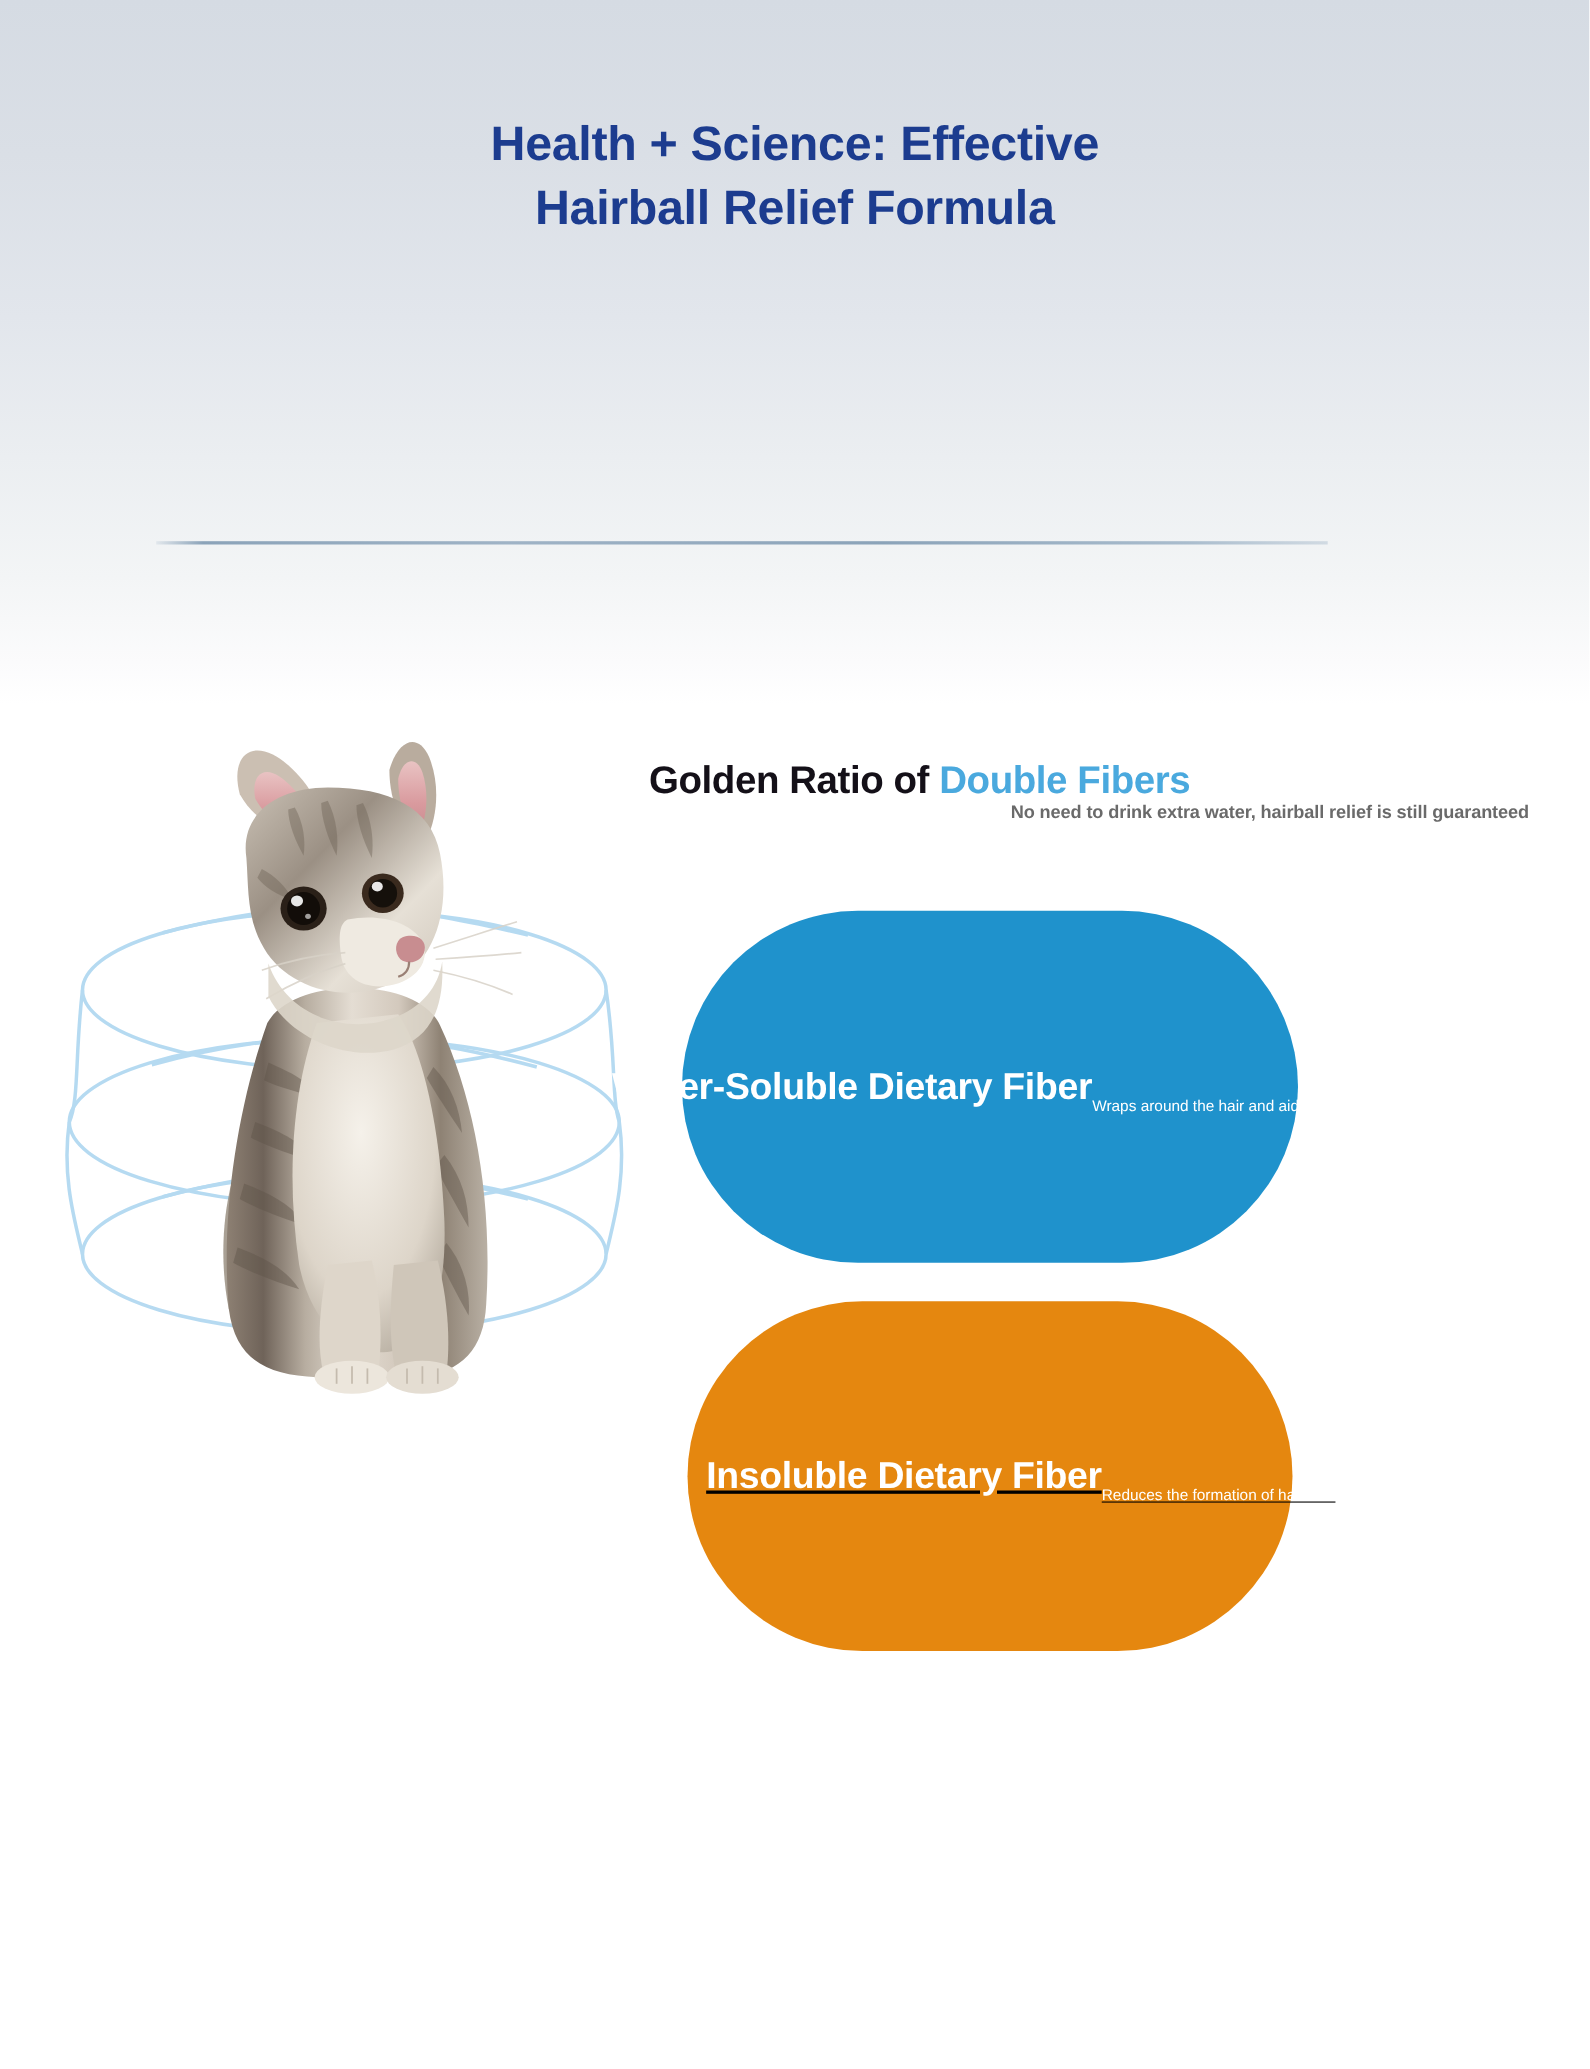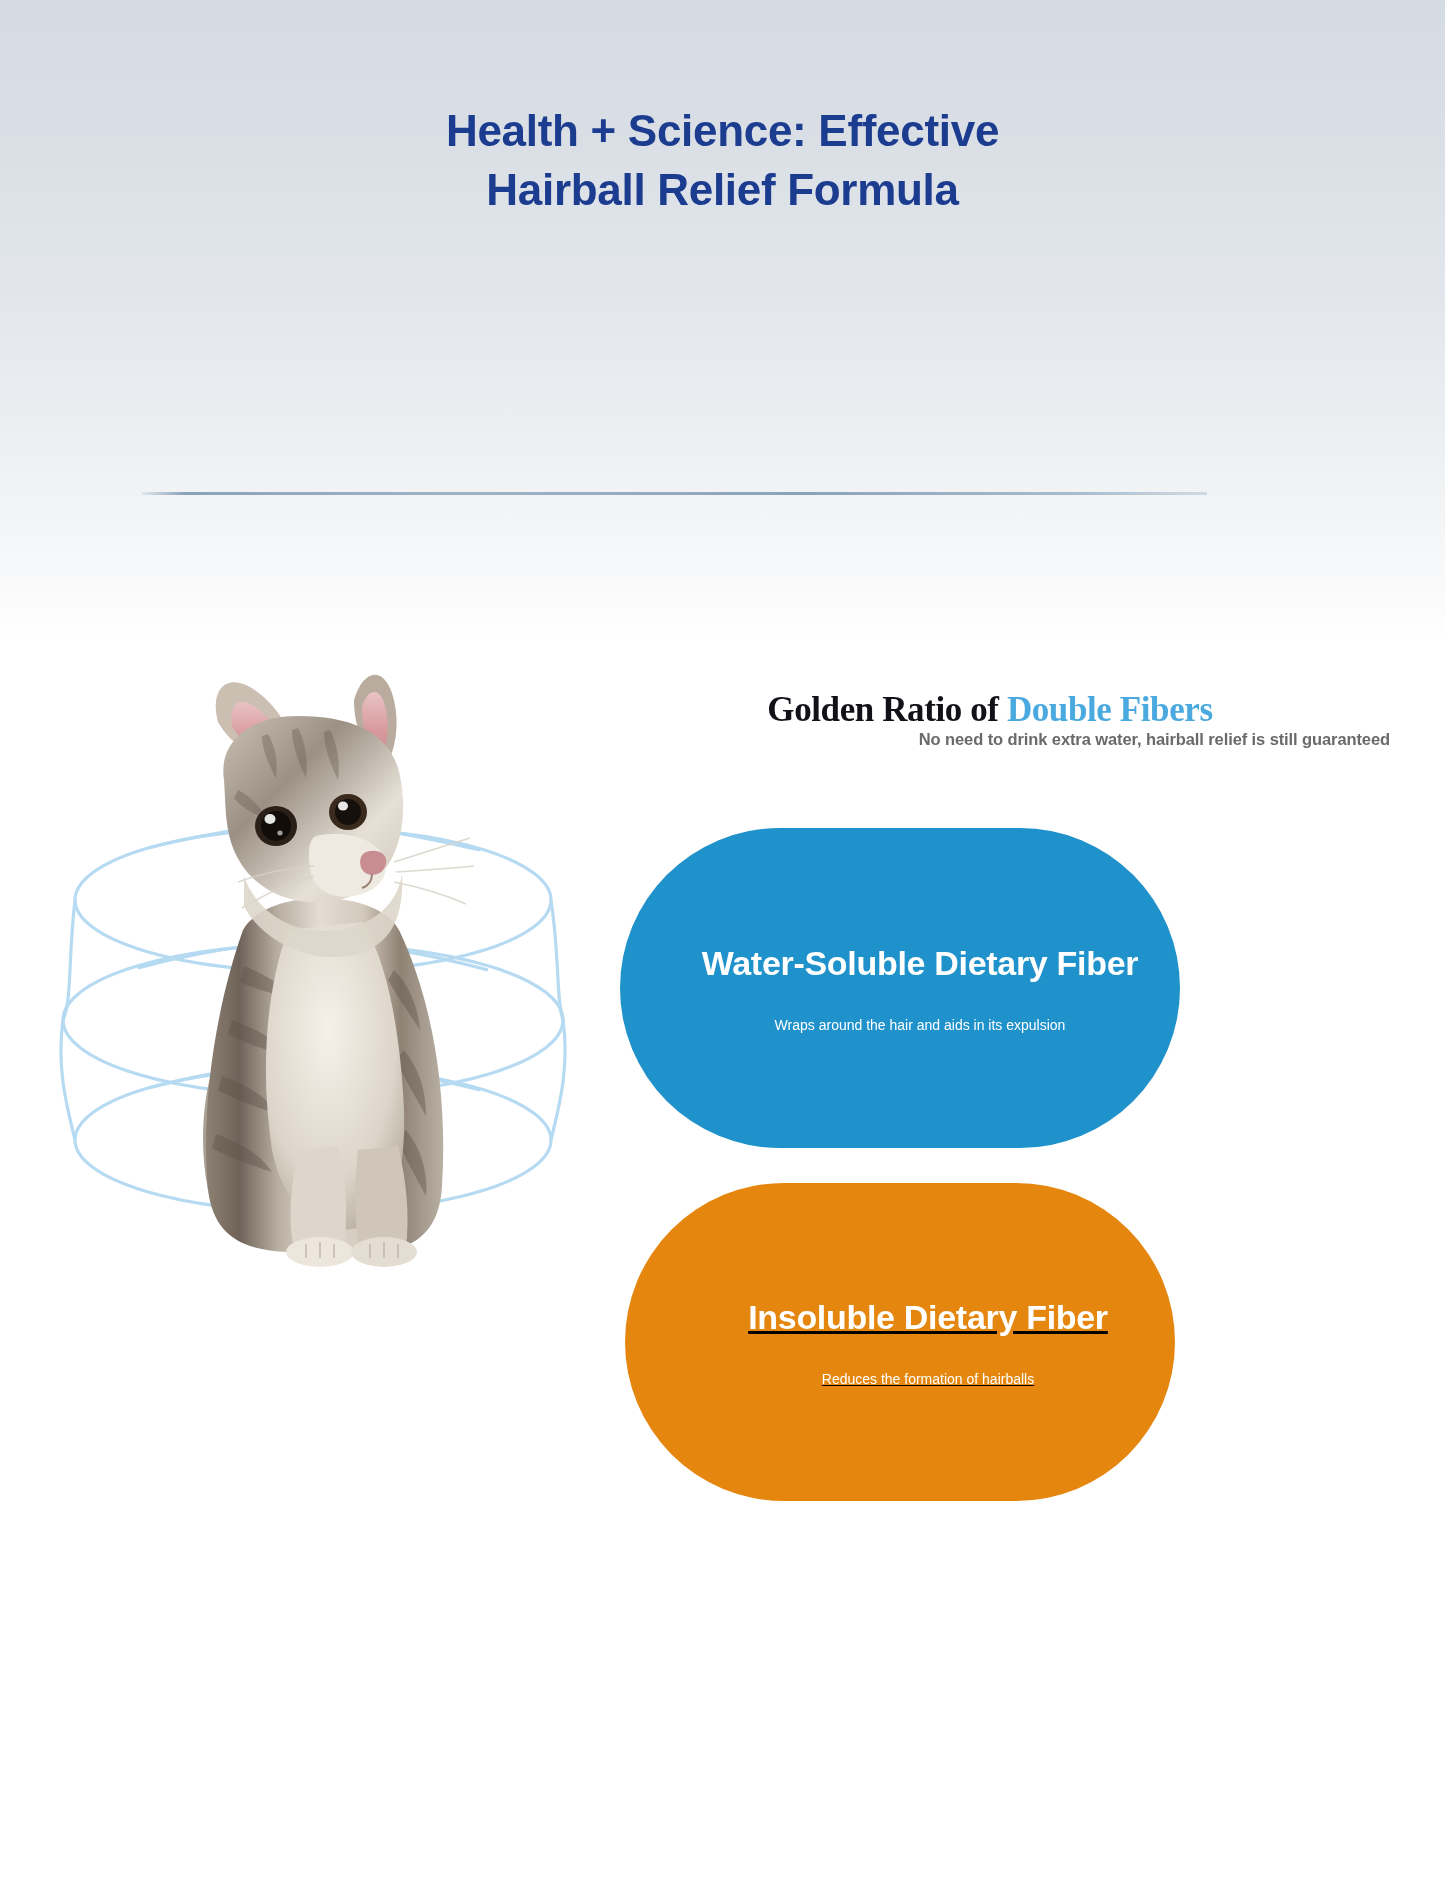--- a/index.html
+++ b/index.html
@@ -69,43 +69,42 @@
   .rings{ position:absolute; left:0; top:0; width:570px; height:700px; }
 
   .cat{ position:absolute; left:120px; top:30px; width:330px; height:640px; }
 
   
   .right-col{
     position:absolute; left:590px; top:690px;
     width:800px; z-index:3;
   }
   .ratio-heading{
-    text-align:center;
+    text-align:left;
     font-size:35px;
     font-weight:bold;
     color:#141018;
     letter-spacing:-0.4px;
     white-space:nowrap;
-    font-family:Liberation Serif, serif;
   }
   .ratio-heading .accent{ color:#4aa9de; }
 
   .ratio-sub{
     text-align:right;
     font-size:16.5px;
     font-weight:bold;
     color:#6a6a6a;
     letter-spacing:-0.1px;
   }
 
   
   .card{
     position:absolute;
     display:flex;
-    flex-direction:column;
+    flex-direction:row;
     align-items:center;
     justify-content:center;
     z-index:3;
   }
   .card-blue{
     left:620px; top:828px;
     width:560px; height:320px;
     background:#1f92cc;
     border-radius:160px;
   }

